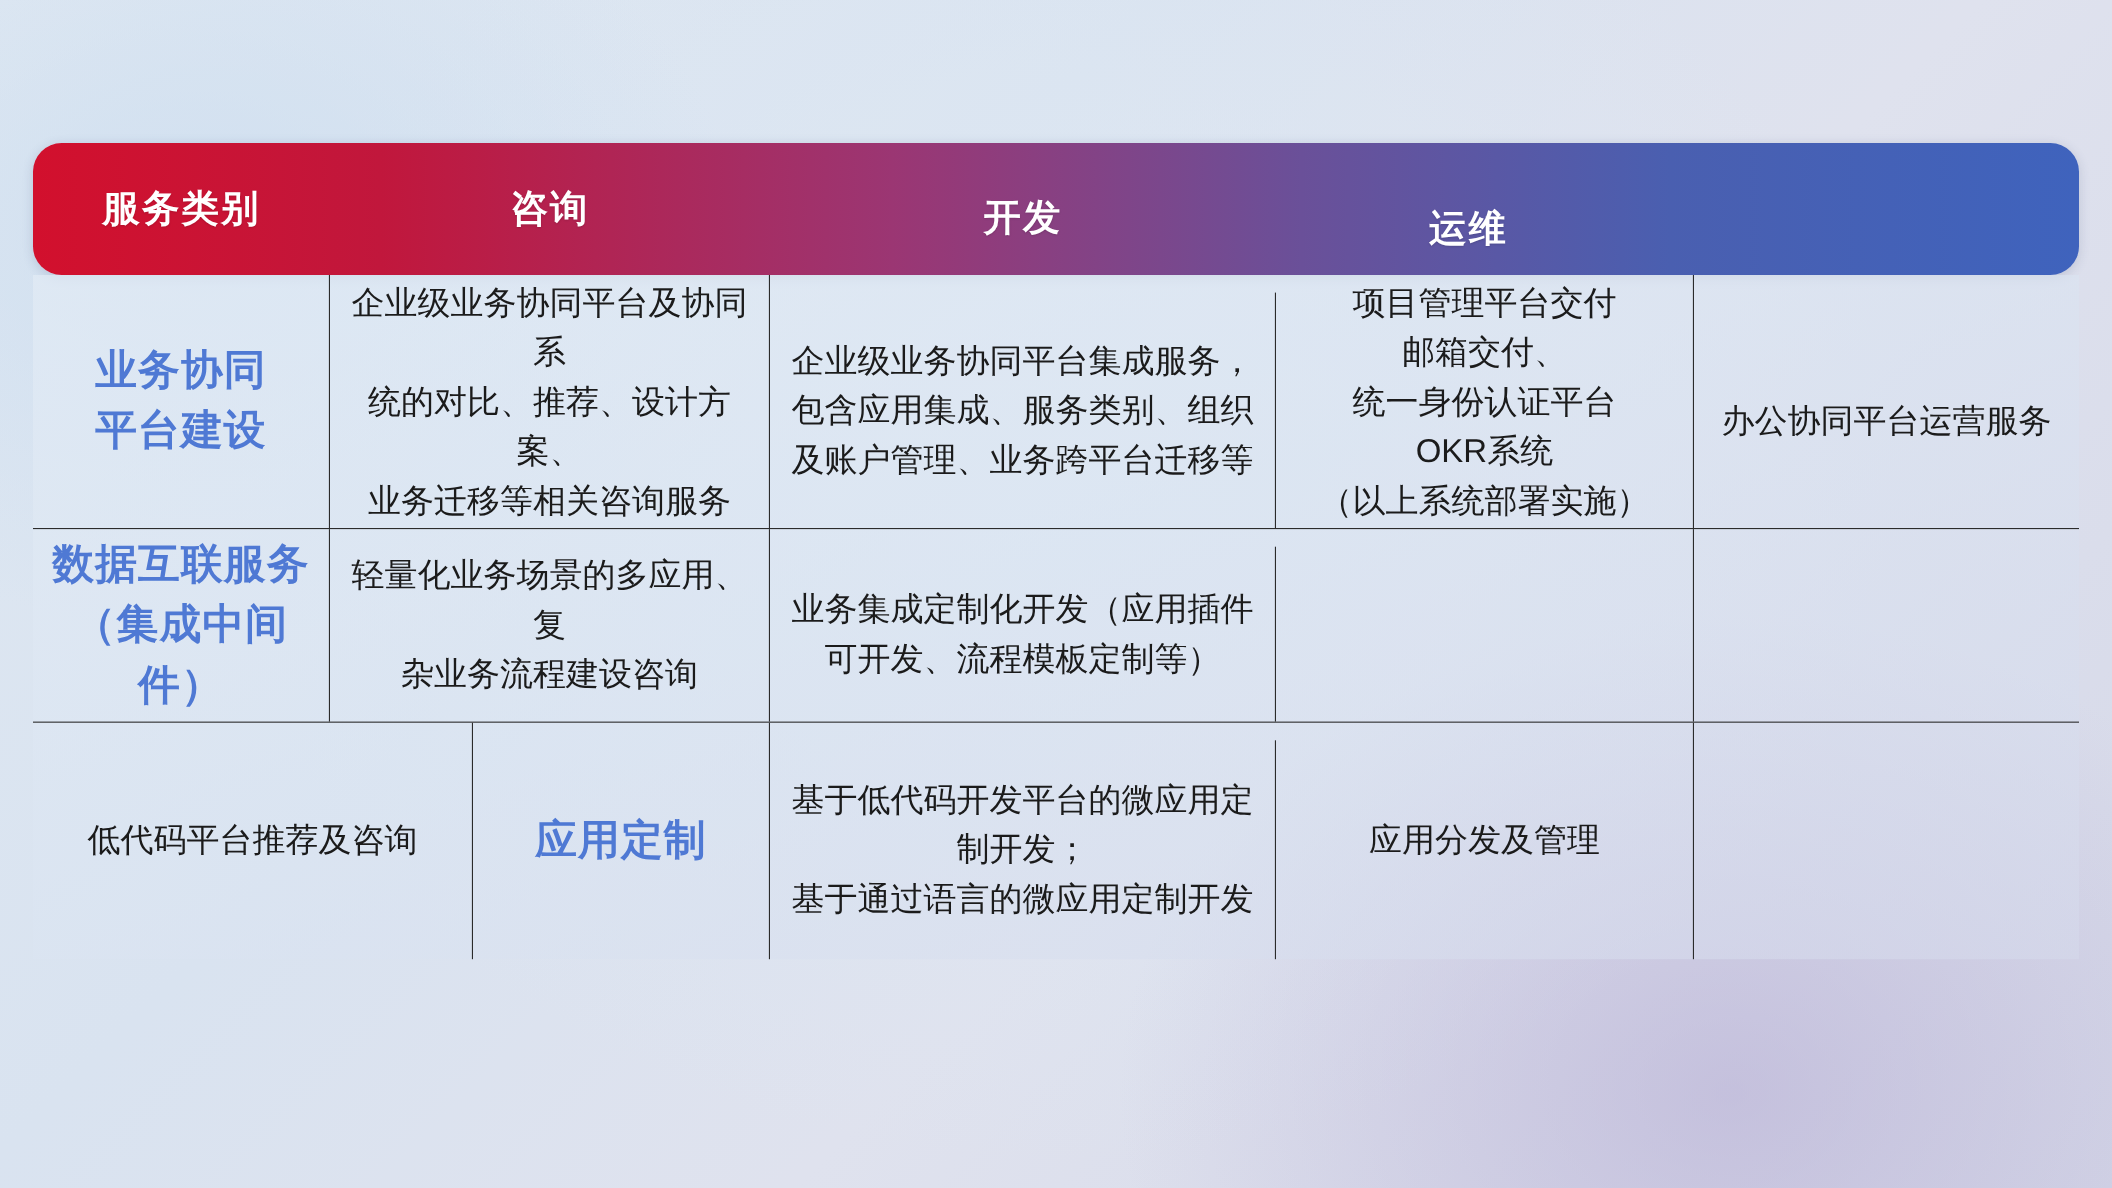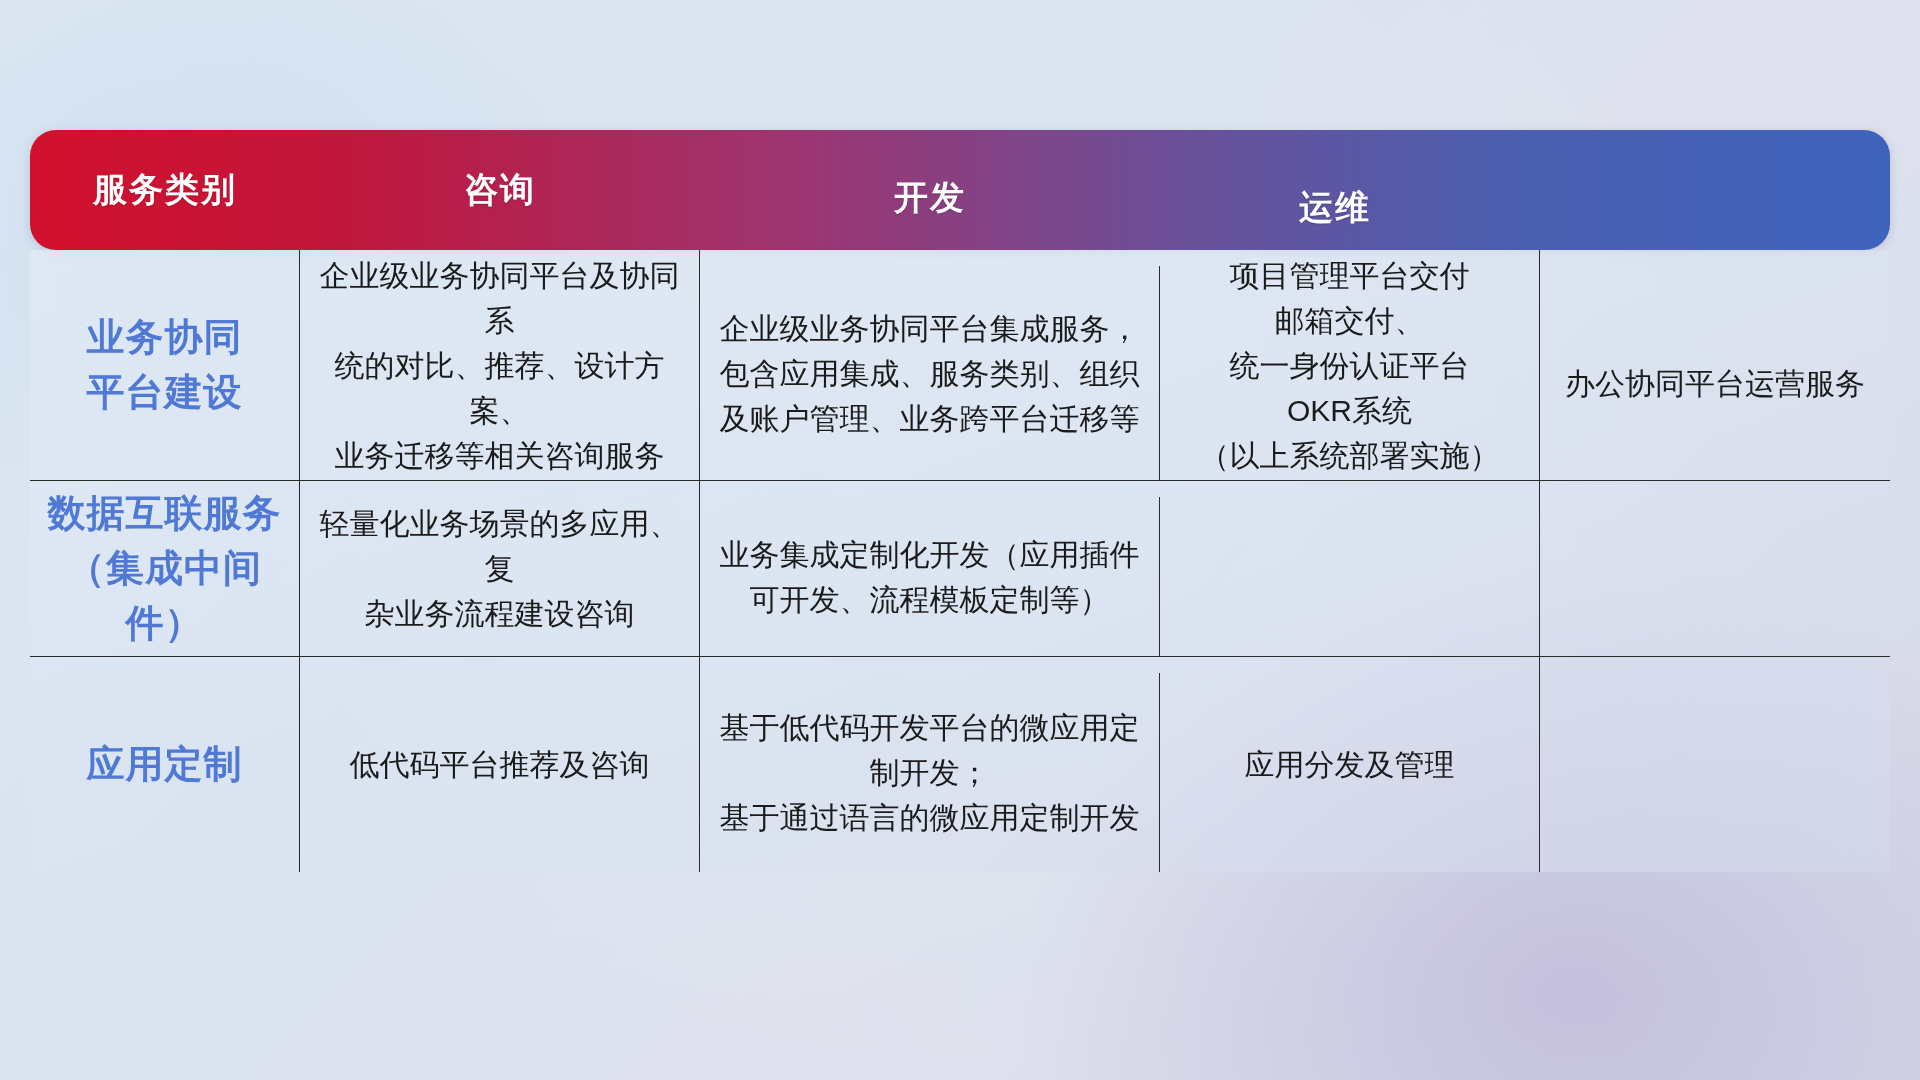--- a/index.html
+++ b/index.html
@@ -124,22 +124,22 @@
 （集成中间件）</div>
         <div class="tcell col-1">轻量化业务场景的多应用、复
 杂业务流程建设咨询</div>
         <div class="tcell col-2">业务集成定制化开发（应用插件
 可开发、流程模板定制等）</div>
         <div class="tcell col-3"></div>
         <div class="tcell col-4 last"></div>
       </div>
 
       <div class="trow row-h3">
+        <div class="tcell col-1">低代码平台推荐及咨询</div>
         <div class="tcell cat col-0">应用定制</div>
-        <div class="tcell col-1">低代码平台推荐及咨询</div>
         <div class="tcell col-2">基于低代码开发平台的微应用定
 制开发；
 基于通过语言的微应用定制开发</div>
         <div class="tcell col-3">应用分发及管理</div>
         <div class="tcell col-4 last"></div>
       </div>
 
     </div>
   </div>
 </div>

